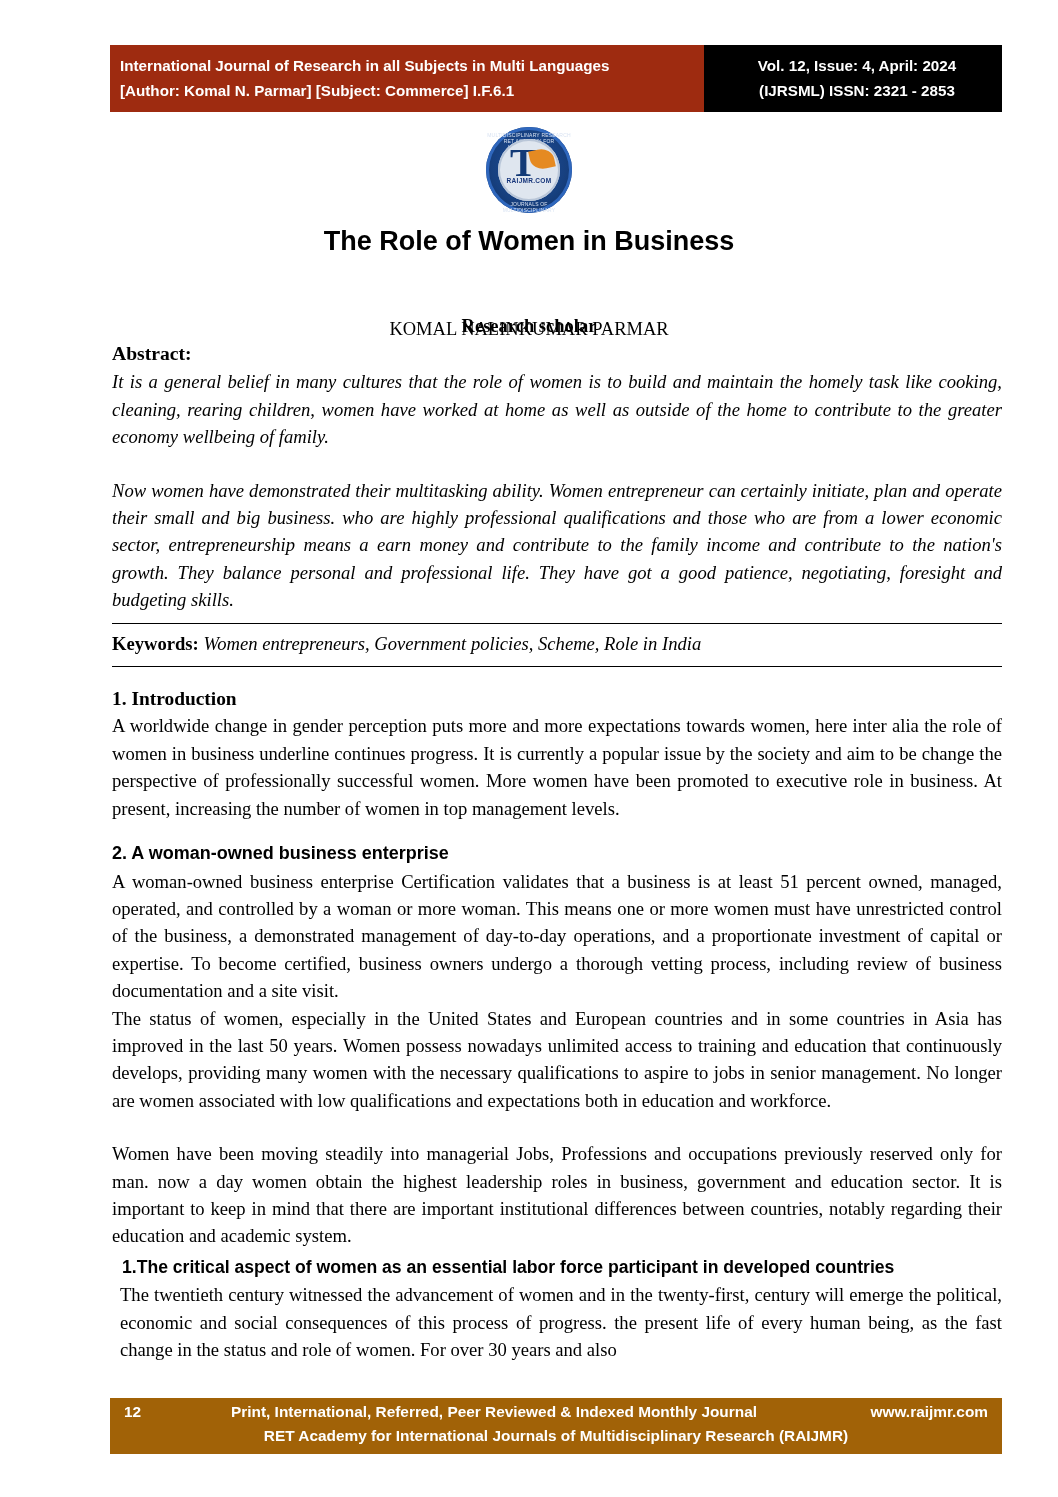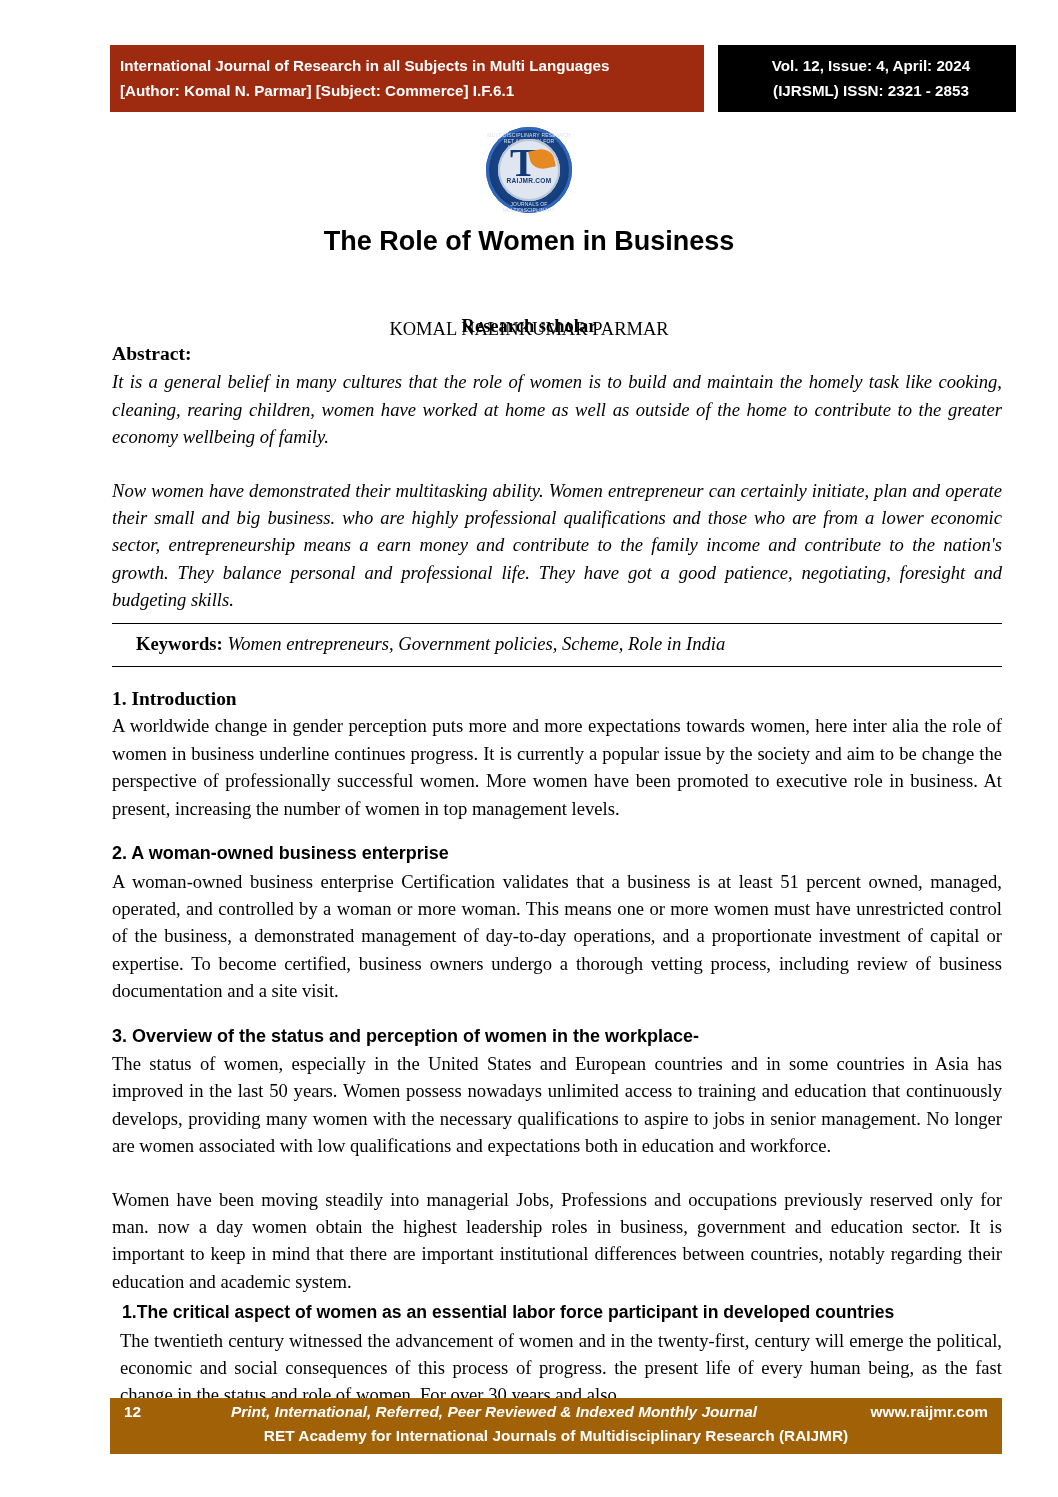--- a/index.html
+++ b/index.html
@@ -17,21 +17,20 @@
   }
 
   
   .header {
     position: absolute;
     top: 45px;
     left: 110px;
     width: 908px;
     height: 67px;
     display: flex;
-    gap: 14px;
   }
   .header-left {
     background: #9e2b10;
     color: #ffffff;
     width: 594px;
     box-sizing: border-box;
     padding: 8px 0 0 10px;
     font-family: "Liberation Sans", sans-serif;
     font-weight: bold;
     font-size: 15.2px;
@@ -181,21 +180,21 @@
   }
   .gap { height: 26px; }
   .rule {
     border-top: 1.6px solid #000;
     margin: 9px 0 0 0;
     height: 0;
   }
   .keywords {
     margin: 6px 0 0 0;
   }
-  .keywords .k-label { font-weight: bold; margin-left: 24px; }
+  .keywords .k-label { font-weight: bold; }
   .keywords .k-text { font-style: italic; }
 
   h2.sec {
     font-size: 19.4px;
     font-weight: bold;
     margin: 18px 0 0 0;
     font-family: "Liberation Serif", serif;
   }
   h2.sec.sans {
     font-family: "Liberation Sans", sans-serif;
@@ -241,21 +240,20 @@
     position: absolute;
     left: 14px;
     top: 5px;
   }
   .footer-center {
     position: absolute;
     left: 34px;
     top: 5px;
     width: 700px;
     text-align: center;
-    font-style: italic;
   }
   .footer-site {
     position: absolute;
     right: 14px;
     top: 5px;
   }
   .footer-row2 {
     text-align: center;
     padding-top: 1px;
   }
@@ -302,21 +300,20 @@
     <div class="rule"></div>
     <p class="keywords"><span class="k-label">Keywords:</span> <span class="k-text">Women entrepreneurs, Government policies, Scheme, Role in India</span></p>
     <div class="rule"></div>
 
     <h2 class="sec">1. Introduction</h2>
     <p class="para">A worldwide change in gender perception puts more and more expectations towards women, here inter alia the role of women in business underline continues progress. It is currently a popular issue by the society and aim to be change the perspective of professionally successful women. More women have been promoted to executive role in business. At present, increasing the number of women in top management levels.</p>
 
     <h2 class="sec sans">2. A woman-owned business enterprise</h2>
     <p class="para">A woman-owned business enterprise Certification validates that a business is at least 51 percent owned, managed, operated, and controlled by a woman or more woman. This means one or more women must have unrestricted control of the business, a demonstrated management of day-to-day operations, and a proportionate investment of capital or expertise. To become certified, business owners undergo a thorough vetting process, including review of business documentation and a site visit.</p>
 
-    <h2 class="sec sans">3. Overview of the status and perception of women in the workplace-</h2>
     <p class="para">The status of women, especially in the United States and European countries and in some countries in Asia has improved in the last 50 years. Women possess nowadays unlimited access to training and education that continuously develops, providing many women with the necessary qualifications to aspire to jobs in senior management. No longer are women associated with low qualifications and expectations both in education and workforce.</p>
     <p class="para spaced">Women have been moving steadily into managerial Jobs, Professions and occupations previously reserved only for man. now a day women obtain the highest leadership roles in business, government and education sector. It is important to keep in mind that there are important institutional differences between countries, notably regarding their education and academic system.</p>
 
     <h3 class="subsec">1.The critical aspect of women as an essential labor force participant in developed countries</h3>
     <p class="indent">The twentieth century witnessed the advancement of women and in the twenty-first, century will emerge the political, economic and social consequences of this process of progress. the present life of every human being, as the fast change in the status and role of women. For over 30 years and also</p>
   </div>
 
   <div class="footer">
     <div class="footer-row1">
       <span class="footer-pageno">12</span>

